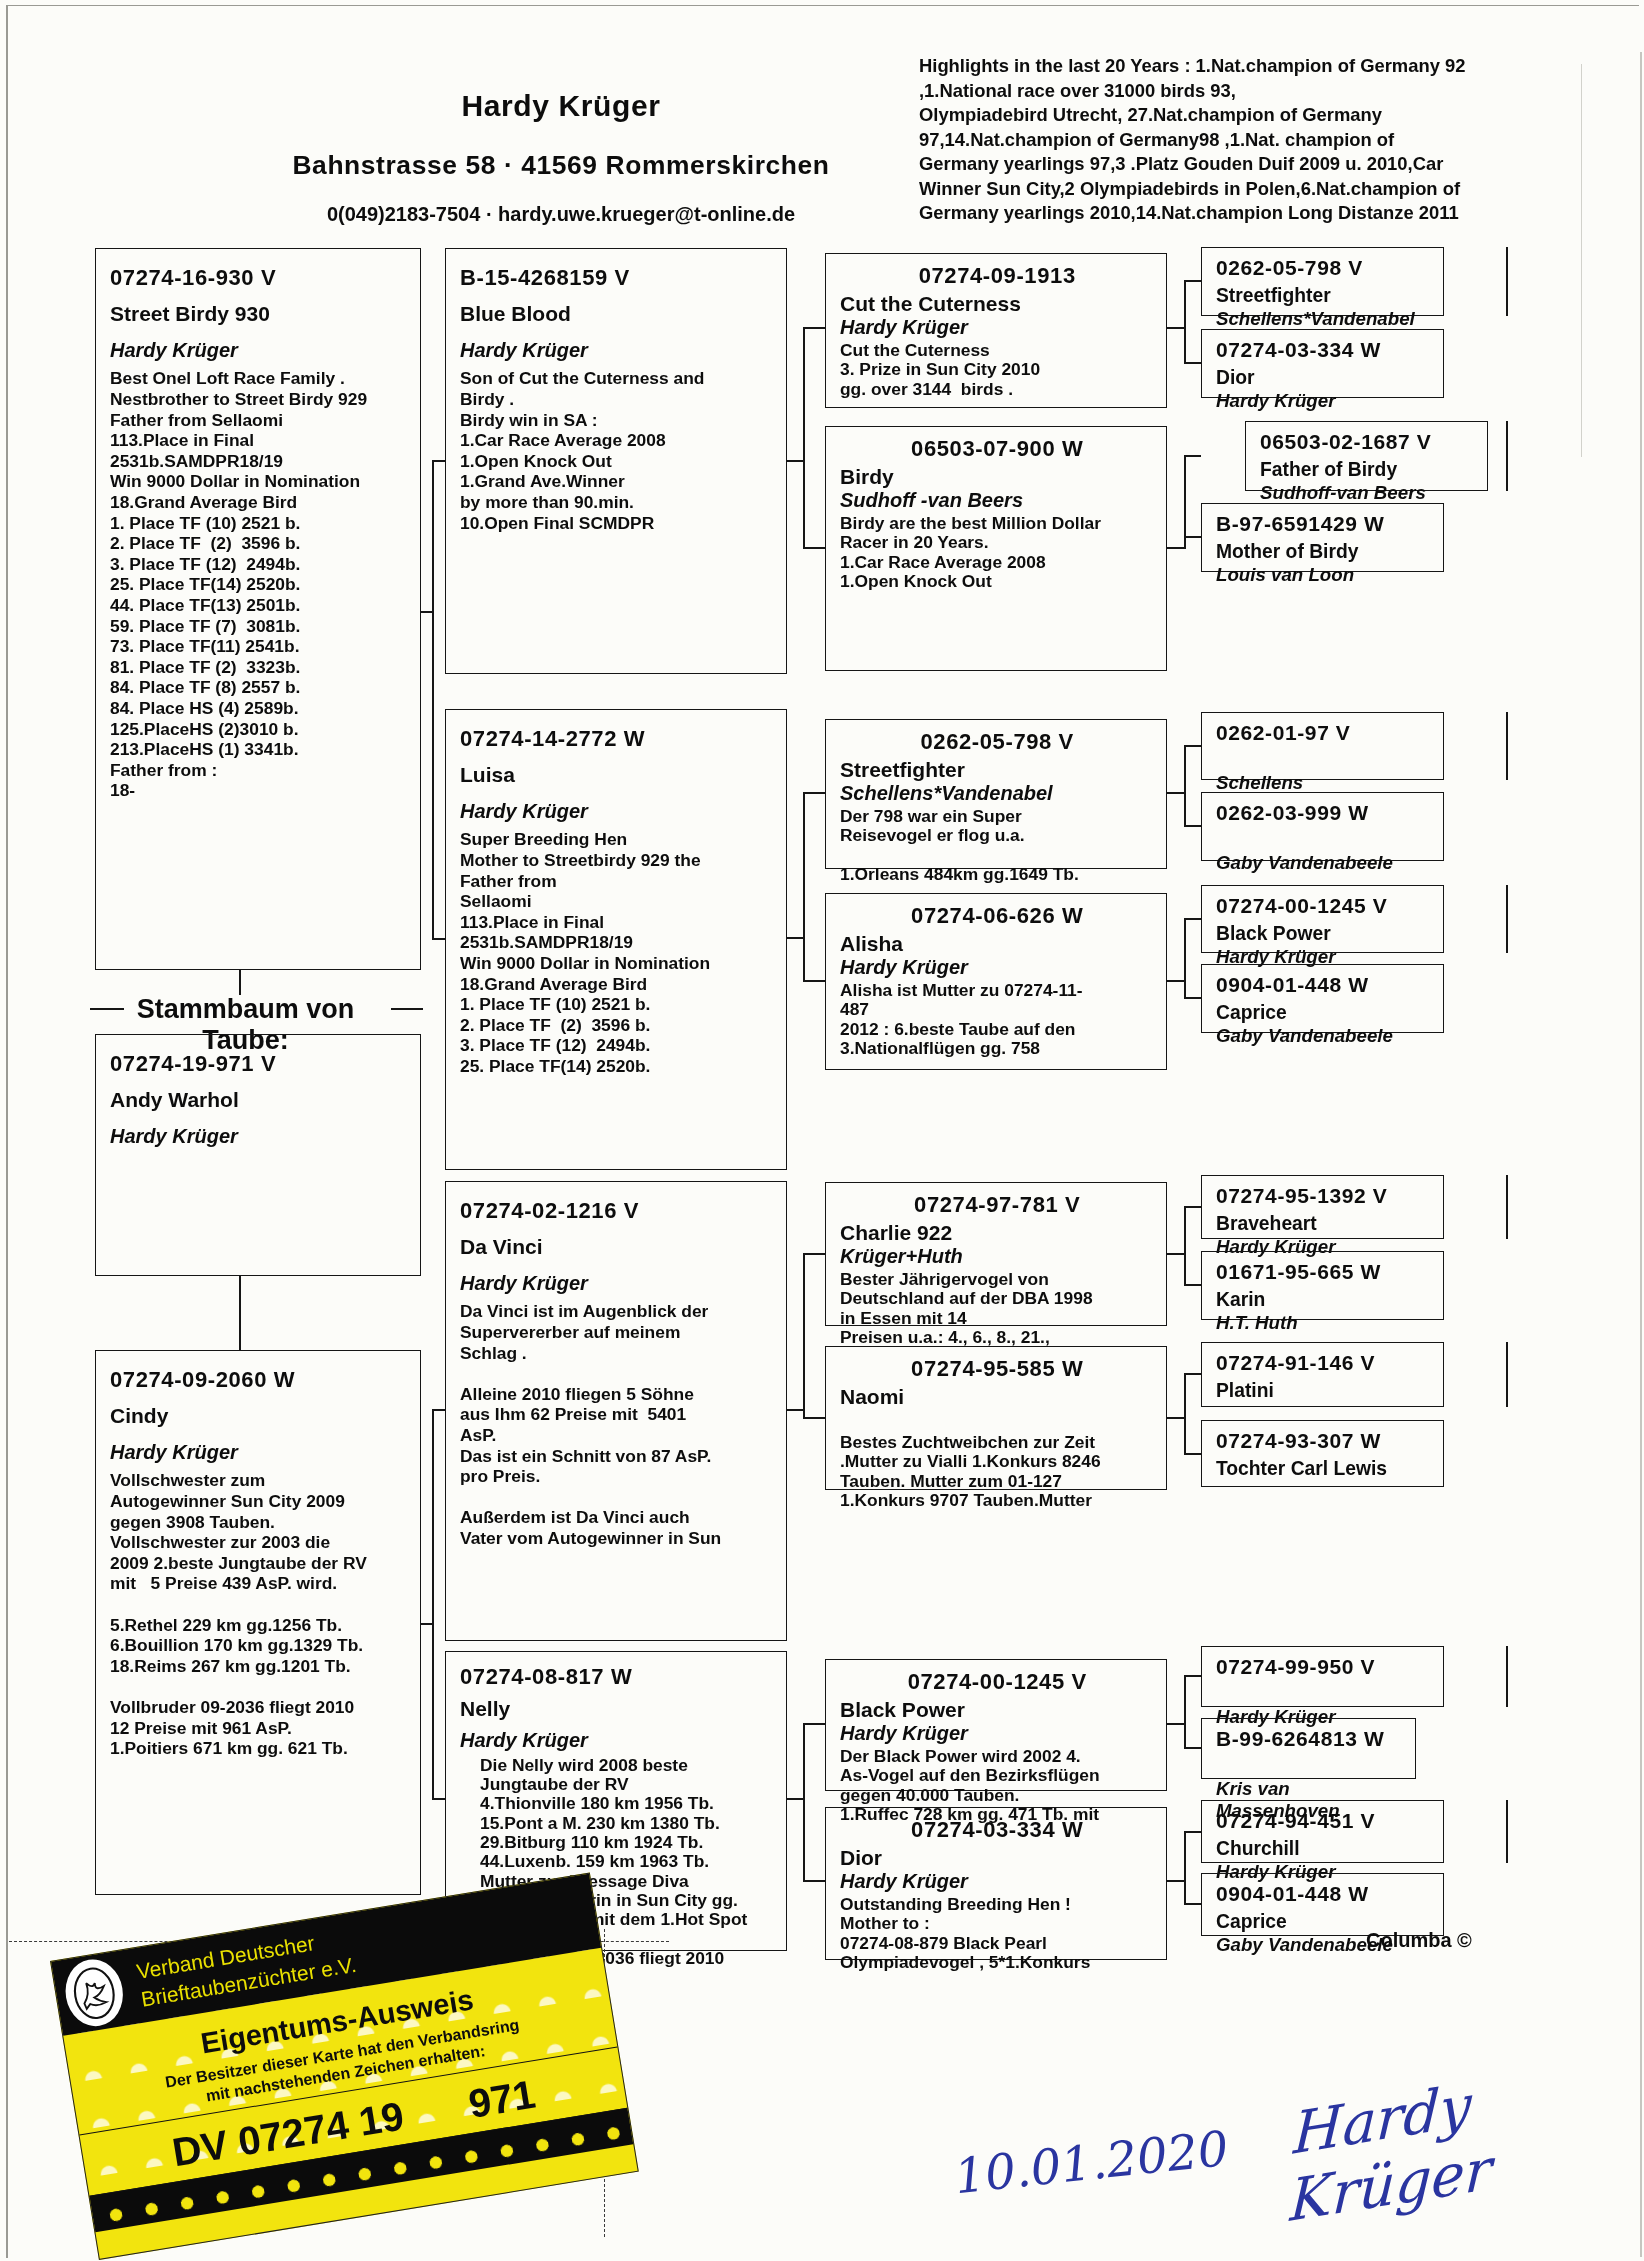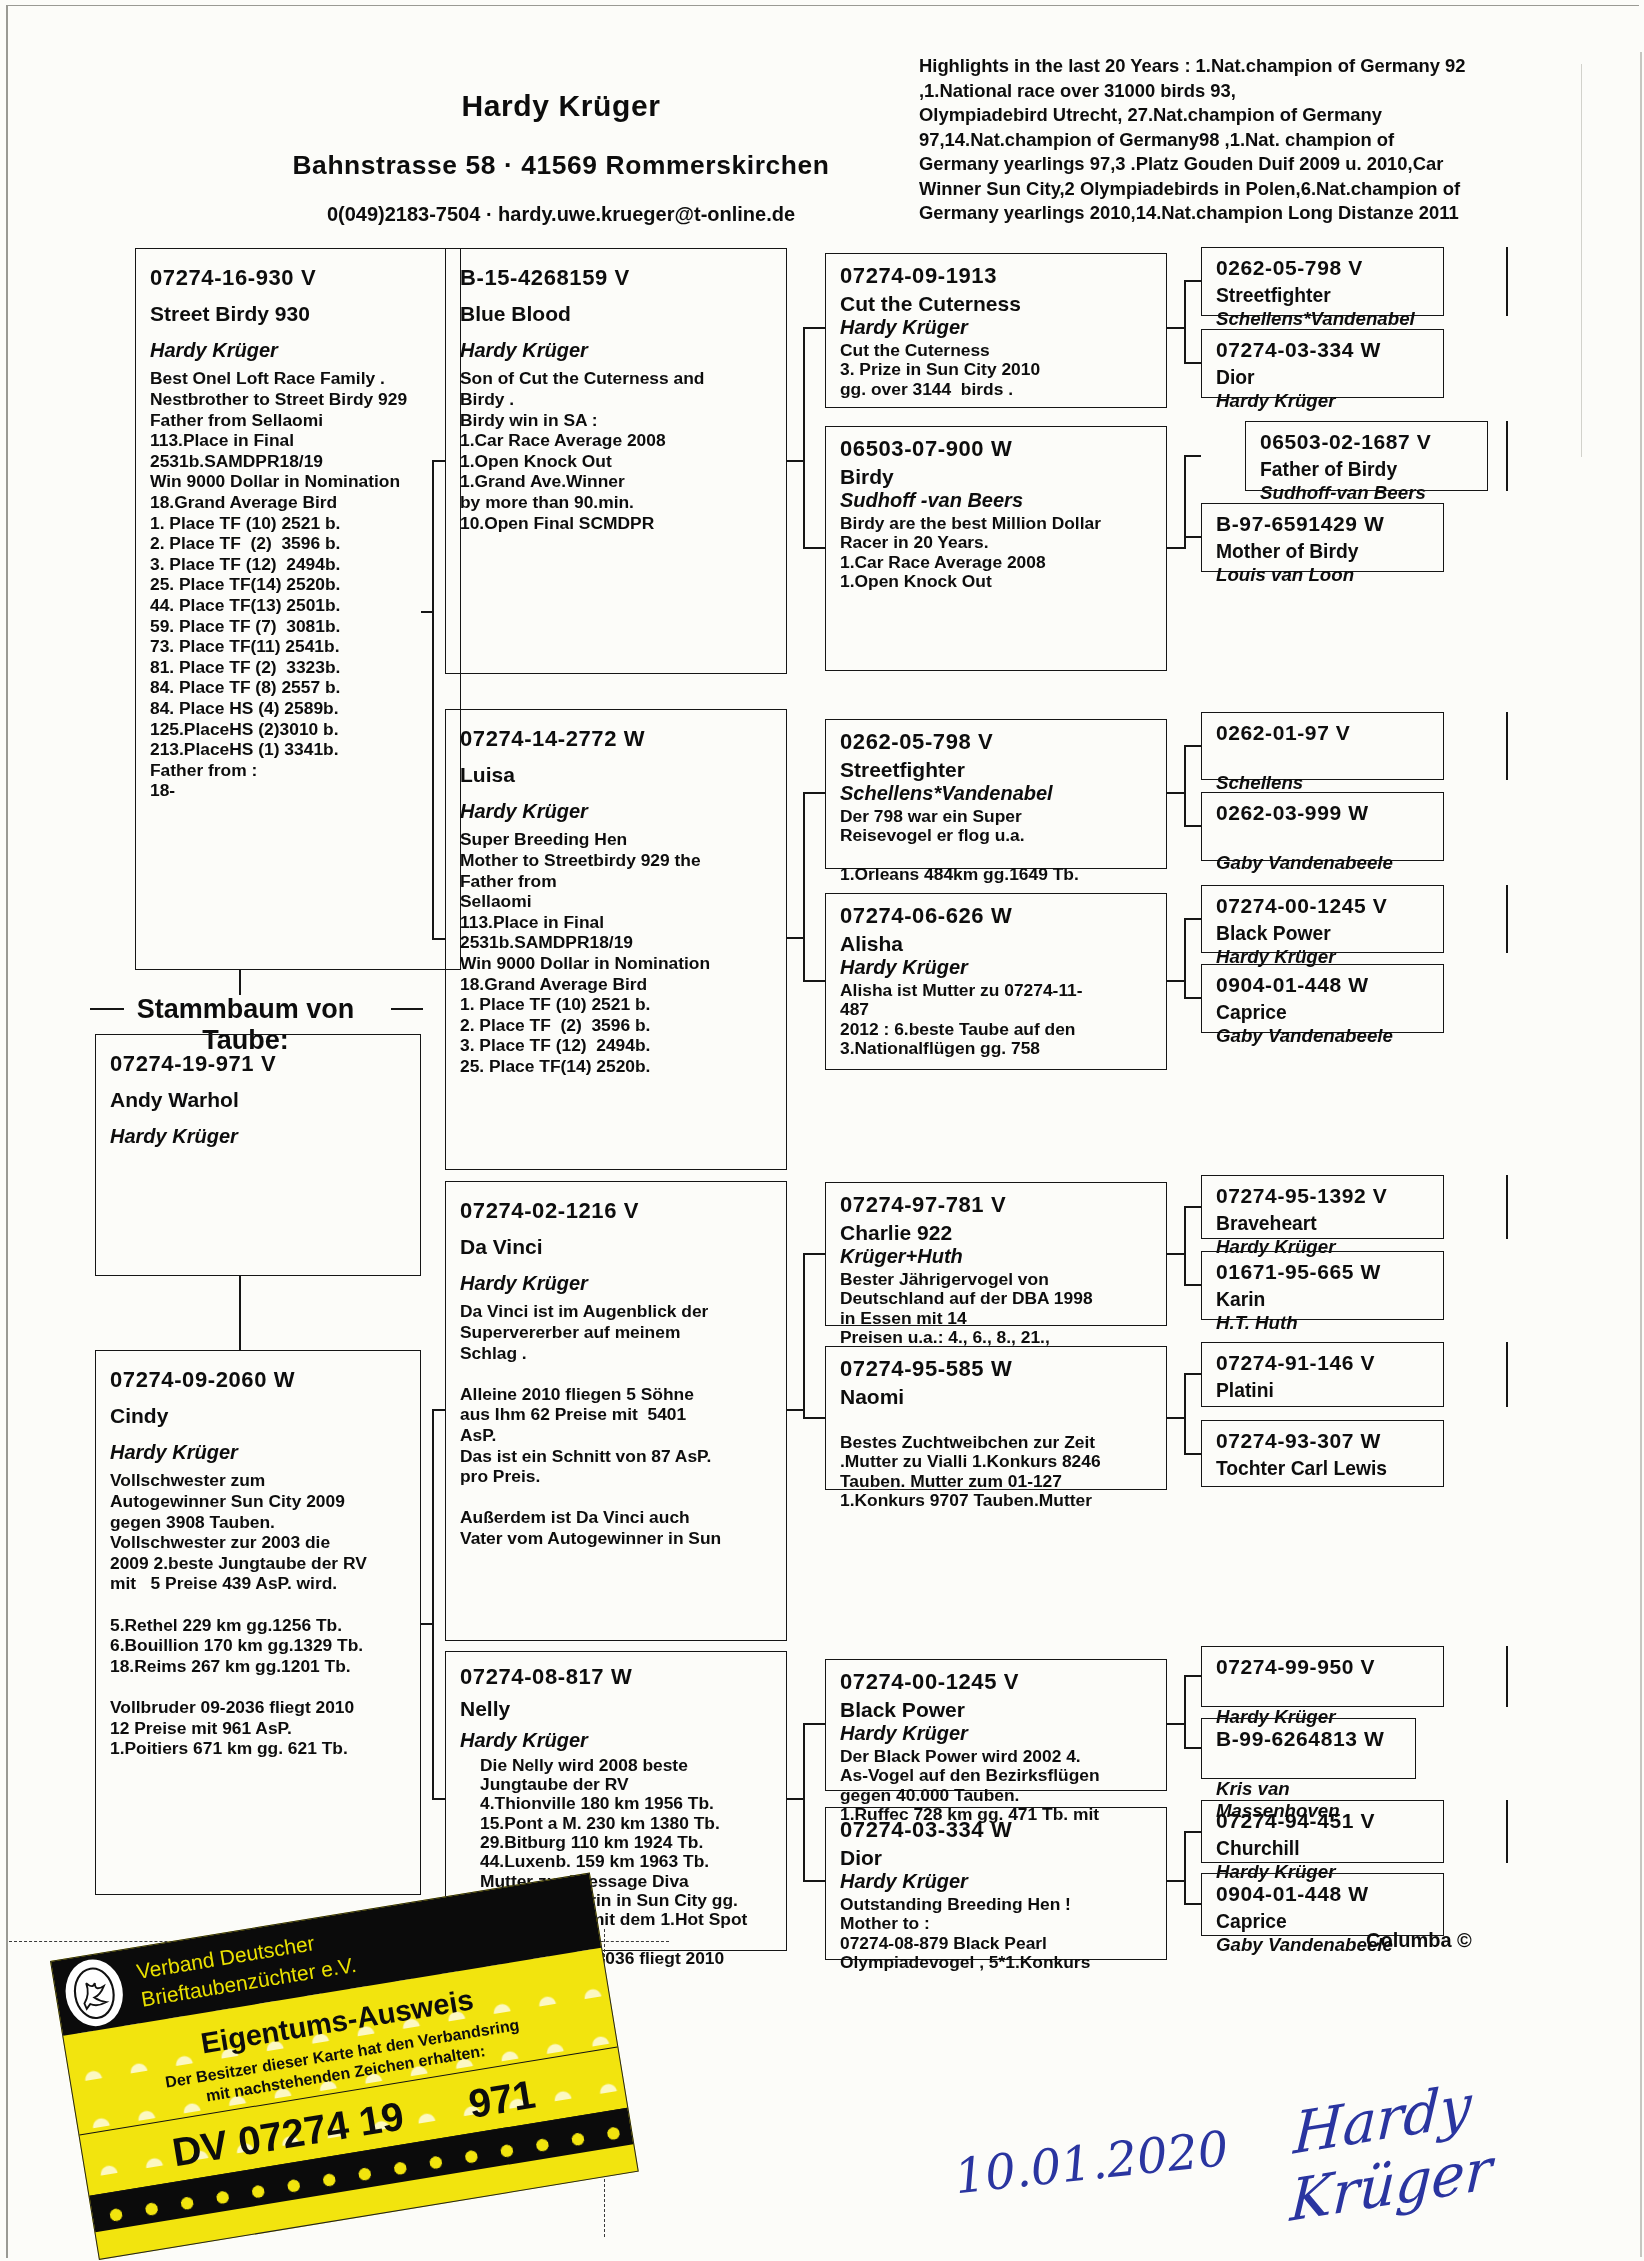--- a/index.html
+++ b/index.html
@@ -13,21 +13,21 @@
   .hl{position:absolute;left:919px;top:54px;width:654px;font-size:18.4px;line-height:24.5px;
       font-weight:bold;white-space:pre-wrap;}
   
   .pbox{position:absolute;border:1.9px solid #161616;box-sizing:border-box;padding:15.5px 11.6px 0 14px;}
   .ring{font-size:22px;font-weight:bold;margin-bottom:11.6px;letter-spacing:0.6px;}
   .bname{font-size:21px;font-weight:bold;margin-bottom:13px;}
   .breeder{font-size:20px;font-weight:bold;font-style:italic;margin-bottom:6.4px;}
   .btext{font-size:17.4px;font-weight:bold;line-height:20.6px;white-space:pre-wrap;}
   
   .c3{padding-top:9px;}
-  .c3 .ring{margin-bottom:2.6px;}
+  .c3 .ring{margin-bottom:2.6px;text-align:center;}
   .c3 .bname{margin-bottom:0;}
   .c3 .breeder{margin-bottom:2.6px;}
   .c3 .breeder:empty{height:22px;}
   .c3 .btext{font-size:17.4px;line-height:19.3px;}
   
   .c4{padding-top:7.7px;}
   .c4 .ring{font-size:21px;margin-bottom:5.2px;}
   .c4 .bname{font-size:19.3px;margin-bottom:1.3px;}
   .c4 .bname:empty{height:20.6px;}
   .c4 .breeder{font-size:18.7px;}
@@ -84,21 +84,21 @@
     <div class="ct">0(049)2183-7504  ·  hardy.uwe.krueger@t-online.de</div>
   </div>
   <div class="hl">Highlights in the last 20 Years : 1.Nat.champion of Germany 92
 ,1.National race over 31000 birds 93,
 Olympiadebird Utrecht, 27.Nat.champion of Germany
 97,14.Nat.champion of Germany98 ,1.Nat. champion of
 Germany yearlings 97,3 .Platz Gouden Duif 2009 u. 2010,Car
 Winner Sun City,2 Olympiadebirds in Polen,6.Nat.champion of
 Germany yearlings 2010,14.Nat.champion Long Distanze 2011</div>
 
-  <div class="pbox" style="left:95px;top:248px;width:326px;height:722px;margin-left:40px;">
+  <div class="pbox" style="left:95px;top:248px;width:326px;height:722px;">
     <div class="ring">07274-16-930 V</div>
     <div class="bname">Street Birdy 930</div>
     <div class="breeder">Hardy Krüger</div>
     <div class="btext">Best Onel Loft Race Family .
 Nestbrother to Street Birdy 929
 Father from Sellaomi
 113.Place in Final
 2531b.SAMDPR18/19
 Win 9000 Dollar in Nomination
 18.Grand Average Bird

